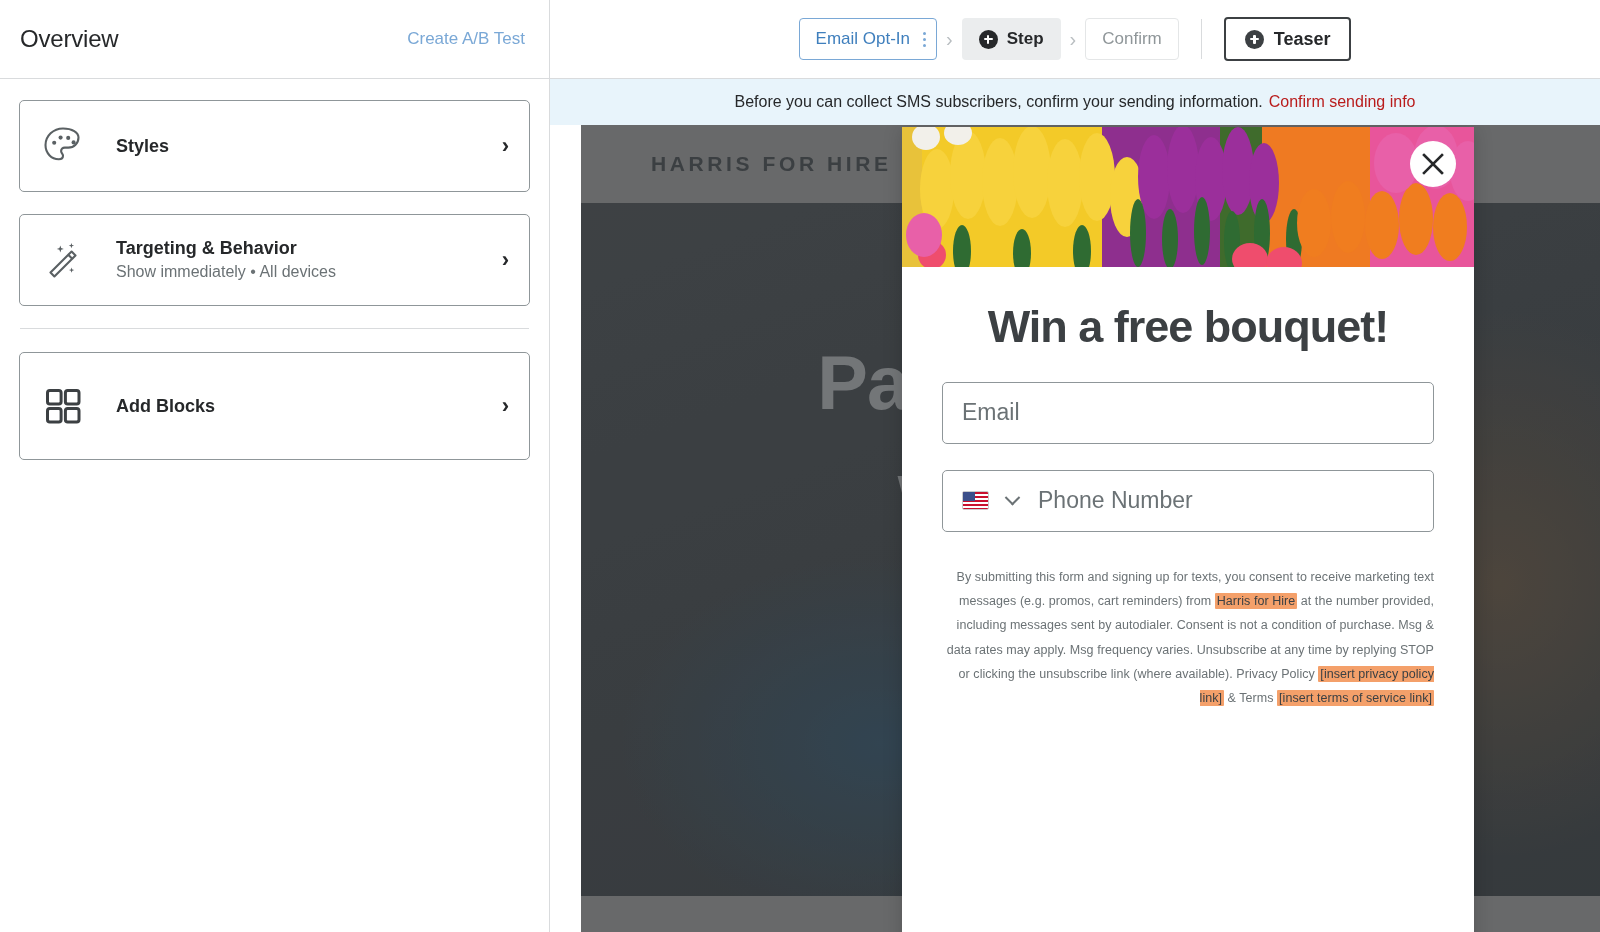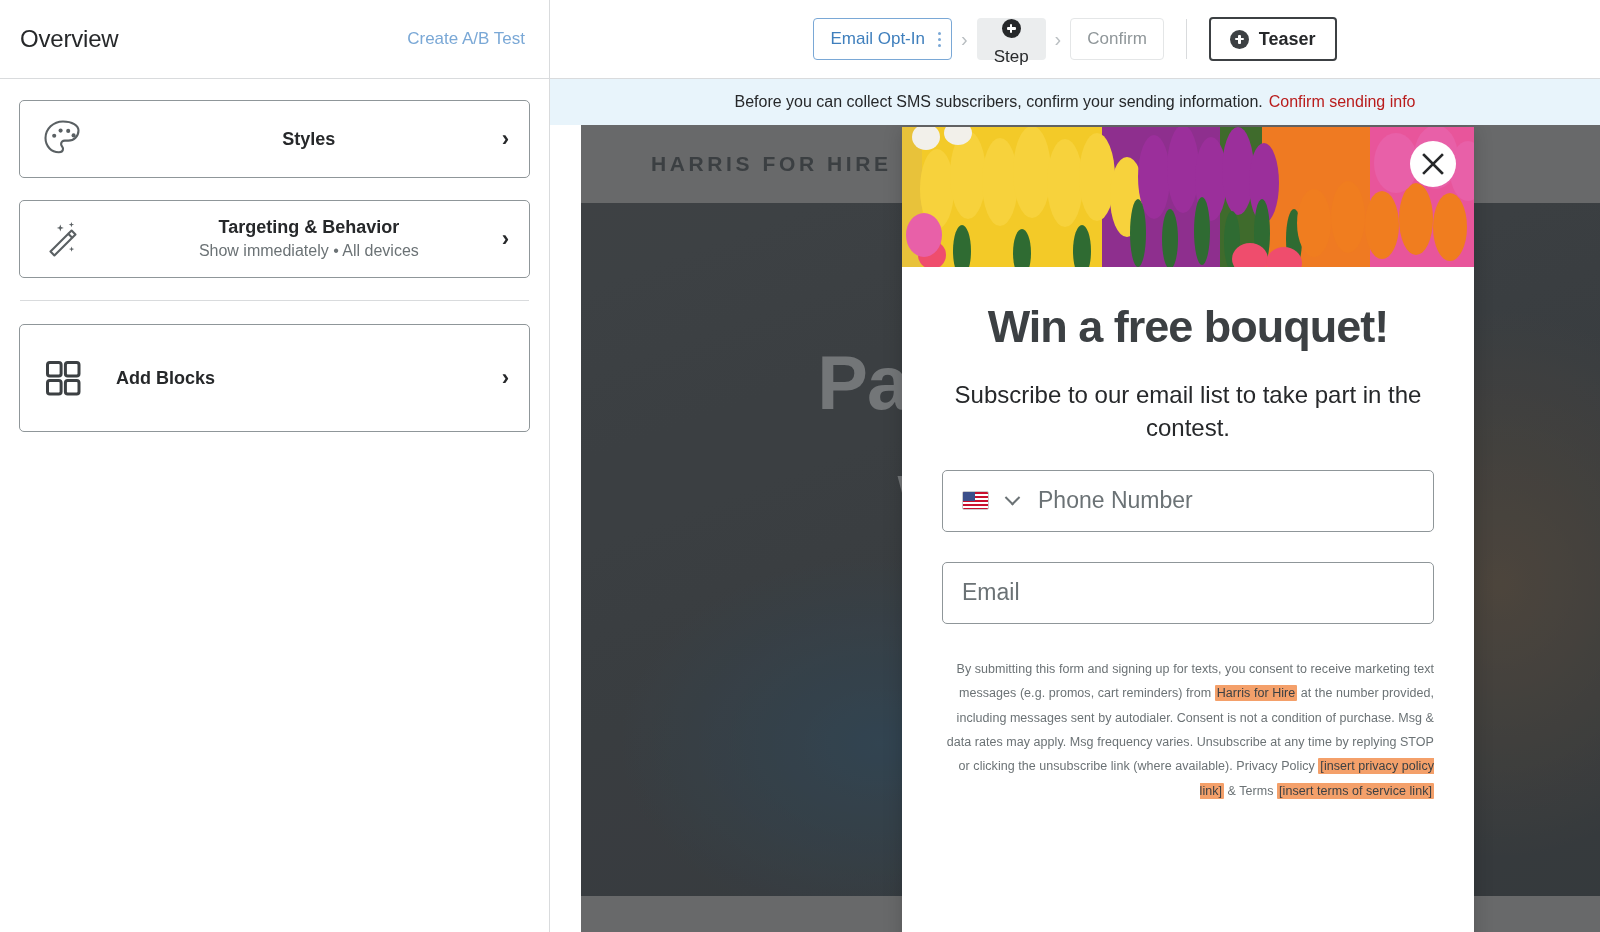--- a/index.html
+++ b/index.html
@@ -29,21 +29,21 @@
 
   .cards { padding: 21px 19px 0 19px; }
   .opt-card {
     border: 1px solid #8f9699; border-radius: 5px;
     background: #fff; cursor: pointer;
     display: flex; align-items: center;
     padding: 0 18px 0 20px;
     margin-bottom: 22px;
     position: relative;
   }
-  .opt-card.two-line { height: 78px; text-align: center; }
+  .opt-card.two-line { height: 92px; }
   .opt-card.one-line { height: 108px; }
   .card-icon { width: 58px; flex: 0 0 58px; display: flex; align-items: center; justify-content: flex-start; }
   .card-text { flex: 1 1 auto; padding-left: 18px; }
   .card-title { font-size: 18px; font-weight: 700; color: #26282a; line-height: 1.35; }
   .card-sub { font-size: 16px; color: #6b7275; line-height: 1.4; margin-top: 1px; }
   .chev { color: #26282a; font-size: 22px; font-weight: 700; line-height: 1; padding-right: 2px; }
   .divider { height: 1px; background: #d9dbdd; margin: 10px 1px 23px 1px; }
 
   
   .right-panel { flex: 1 1 auto; height: 932px; position: relative; background: #fff; display: flex; flex-direction: column; }
@@ -53,21 +53,21 @@
     display: flex; align-items: center; justify-content: center;
     background: #fff; position: relative;
   }
   .steps { display: flex; align-items: center; gap: 0; }
   .step-chip {
     height: 42px; display: flex; align-items: center; gap: 9px;
     padding: 0 16px; border-radius: 4px; font-size: 17px; cursor: pointer;
     white-space: nowrap;
   }
   .step-chip.active { border: 1px solid #7aa8d6; color: #3f7fbd; background: #fff; padding-right: 10px; }
-  .step-chip.filled { background: #ebedee; color: #26282a; font-weight: 400; border: 1px solid transparent; flex-direction: column; }
+  .step-chip.filled { background: #ebedee; color: #26282a; font-weight: 700; border: 1px solid transparent; }
   .step-chip.ghost { border: 1px solid #e4e6e7; color: #8f9699; background: #fff; }
   .kebab { display: flex; flex-direction: column; gap: 3px; padding-left: 4px; cursor: pointer; }
   .kebab i { width: 3px; height: 3px; border-radius: 50%; background: #7aa8d6; display: block; }
   .arrow-sep { color: #b9bec1; font-size: 20px; padding: 0 9px; font-weight: 400; }
   .vsep { width: 1px; height: 40px; background: #d9dbdd; margin: 0 22px; }
   .teaser-btn {
     height: 44px; display: flex; align-items: center; gap: 10px;
     padding: 0 19px; border: 2px solid #3c4043; border-radius: 4px;
     font-size: 18px; font-weight: 700; color: #26282a; background: #fff; cursor: pointer;
   }
@@ -360,35 +360,34 @@
           </svg>
           <div class="close-btn">
             <svg width="26" height="26" viewBox="0 0 26 26">
               <path d="M4 4 L22 22 M22 4 L4 22" stroke="#26282a" stroke-width="2.6" stroke-linecap="square"></path>
             </svg>
           </div>
         </div>
 
         <div class="popup-body">
           <div class="popup-h1">Win a free bouquet!</div>
-          <div class="popup-p">Subscribe to our email list to take part in the contest.</div>
+
+          <div class="field">
+            <span class="field-placeholder">Email</span>
+          </div>
 
           <div class="field phone-field">
             <span class="flag">
               <span class="stripes"></span>
                 <span class="canton"></span>
             </span>
             <span class="chevron-down"></span>
             <span class="phone-ph">Phone Number</span>
           </div>
 
-          <div class="field">
-            <span class="field-placeholder">Email</span>
-          </div>
-
           <div class="legal">
             <span>By submitting this form and signing up for texts, you consent to receive marketing text messages (e.g. promos, cart reminders) from </span><span class="hl">Harris for Hire</span><span> at the number provided, including messages sent by autodialer. Consent is not a condition of purchase. Msg &amp; data rates may apply. Msg frequency varies. Unsubscribe at any time by replying STOP or clicking the unsubscribe link (where available). Privacy Policy </span><span class="hl">[insert privacy policy link]</span><span> &amp; Terms </span><span class="hl">[insert terms of service link]</span>
           </div>
         </div>
 
       </div>
     </div>
   </div>
 </div>
 

